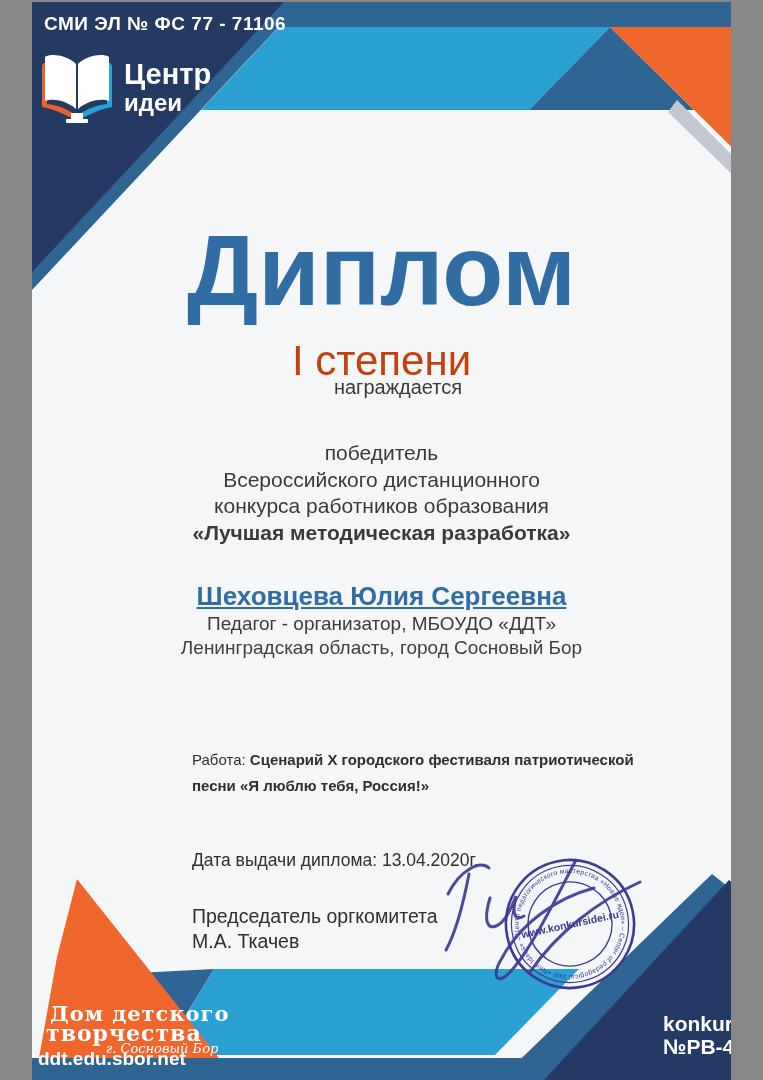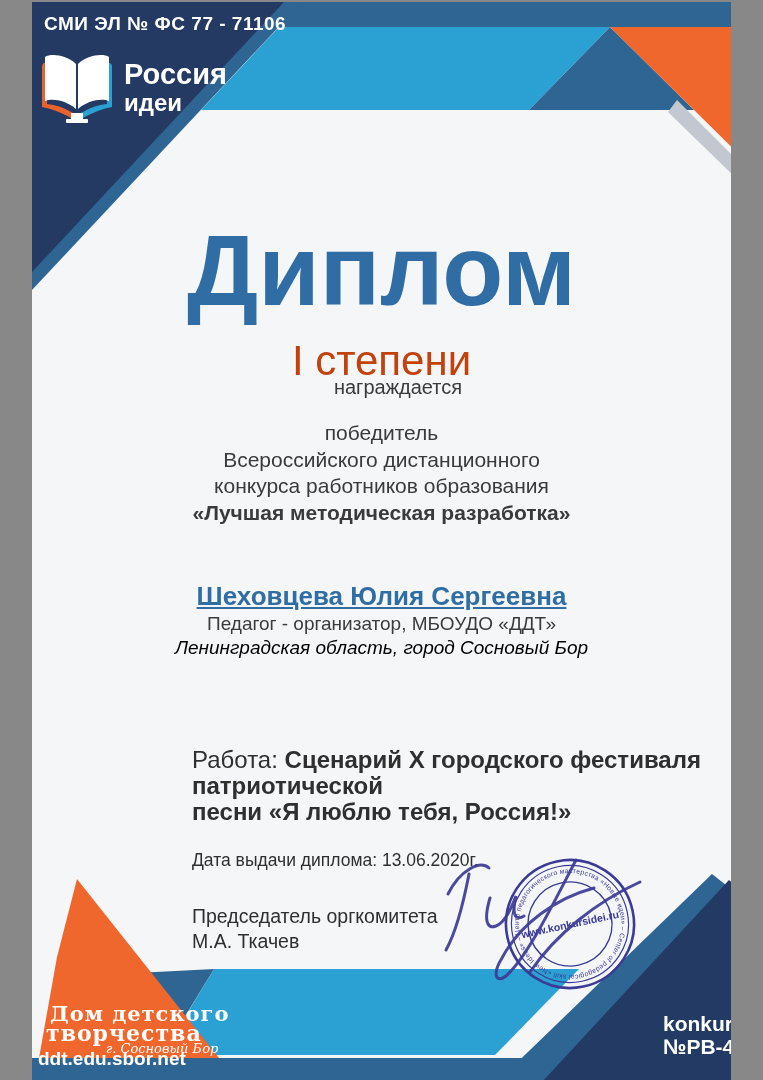--- a/index.html
+++ b/index.html
@@ -24,26 +24,26 @@
   .ft-navy{background:#233a64;clip-path:polygon(697px 878px,763px 935px,763px 1080px,510px 1080px);}
   .ft-gray{background:#c2c7d0;clip-path:polygon(50px 952px,112px 980px,106px 992px,44px 962px);}
   .ft-orange{background:#f0672d;clip-path:polygon(45px 877px,187px 1056px,7px 1056px,25px 955px);}
   
   .smi{left:12px;top:11px;color:#fff;font-weight:bold;font-size:19px;letter-spacing:.5px;}
   .logo-t1{left:92px;top:57px;color:#fff;font-weight:bold;font-size:29px;line-height:31px;}
   .logo-t2{left:92px;top:88px;color:#fff;font-weight:bold;font-size:24px;line-height:25px;}
   .title{top:214px;color:#2f6da4;font-weight:bold;font-size:100px;line-height:108px;}
   .degree{top:336px;color:#c2410c;font-size:42px;line-height:46px;}
   .awarded{top:374px;color:#3a3a3a;font-size:20px;padding-left:33px;}
-  .intro{top:418px;color:#3a3a3a;font-size:21px;line-height:26.5px;}
+  .intro{top:438px;color:#3a3a3a;font-size:21px;line-height:26.5px;}
   .intro .b{font-weight:bold;}
   .name{top:579px;color:#2f6da4;font-weight:bold;font-size:26px;text-decoration:underline;}
   .pos{top:611px;color:#3b3b3b;font-size:19px;}
-  .loc{top:635px;color:#000000;font-size:19px;font-style:italic;}
-  .work{left:160px;top:745px;width:510px;color:#2f2f2f;font-size:24px;line-height:26px;}
+  .loc{top:635px;color:#404040;font-size:19px;}
+  .work{left:160px;top:745px;width:510px;color:#2f2f2f;font-size:15px;line-height:26px;}
   .work b{font-weight:bold;}
   .date{left:160px;top:848px;color:#2f2f2f;font-size:17.5px;}
   .sig{left:160px;top:902px;color:#2f2f2f;font-size:19.5px;line-height:25px;}
   .org1{left:18px;top:1001px;color:#fff;font-family:"DejaVu Serif",serif;font-weight:bold;font-size:21px;line-height:21px;letter-spacing:1px;}
   .org2{left:14px;top:1018px;color:#fff;font-family:"DejaVu Serif",serif;font-weight:bold;font-size:22px;line-height:27px;letter-spacing:1px;}
   .org3{left:60px;top:1039px;width:140px;text-align:center;color:#fff;font-family:"DejaVu Serif",serif;font-style:italic;font-size:13px;}
   .org4{left:6px;top:1046px;color:#fff;font-weight:600;font-size:19px;}
   .site{left:631px;top:1010px;color:#fff;font-weight:bold;font-size:21px;line-height:23px;}
   .num{left:631px;top:1033px;color:#fff;font-weight:bold;font-size:21px;line-height:23px;}
 </style>
@@ -71,21 +71,21 @@
   <div class="abs smi">СМИ ЭЛ № ФС 77 - 71106</div>
 
   <svg class="abs" style="left:6px;top:48px;" width="78" height="76" viewBox="0 0 78 76">
     <path d="M4 16 Q5 12 9 13 L9 54 Q22 55 35 63 L35 69 Q17 59 4 57 Z" fill="#e8622c"></path>
     <path d="M74 16 Q73 12 69 13 L69 54 Q56 55 43 63 L43 69 Q61 59 74 57 Z" fill="#2ba1d3"></path>
     <path d="M38 14 C29 5 13 3 7 7 L7 51 C15 48 29 51 38 59 Z" fill="#ffffff"></path>
     <path d="M40 14 C49 5 65 3 71 7 L71 51 C63 48 49 51 40 59 Z" fill="#ffffff"></path>
     <rect x="33" y="63" width="12" height="6" fill="#ffffff"></rect>
     <rect x="28" y="69" width="22" height="4" rx="1" fill="#ffffff"></rect>
   </svg>
-  <div class="abs logo-t1">Россия</div>
+  <div class="abs logo-t1">Центр</div>
   <div class="abs logo-t2">идеи</div>
 
   <div class="abs ctr title">Диплом</div>
   <div class="abs ctr degree">I степени</div>
   <div class="abs ctr awarded">награждается</div>
 
   <div class="abs ctr intro">
     <div>победитель</div>
     <div>Всероссийского дистанционного</div>
     <div>конкурса работников образования</div>
@@ -95,21 +95,21 @@
   <div class="abs ctr name">Шеховцева Юлия Сергеевна</div>
   <div class="abs ctr pos">Педагог - организатор, МБОУДО «ДДТ»</div>
   <div class="abs ctr loc">Ленинградская область, город Сосновый Бор</div>
 
   <div class="abs work">
     <span>Работа:</span>
     <b>Сценарий X городского фестиваля патриотической</b><br>
     <b>песни «Я люблю тебя, Россия!»</b>
   </div>
 
-  <div class="abs date">Дата выдачи диплома: 13.06.2020г.</div>
+  <div class="abs date">Дата выдачи диплома: 13.04.2020г.</div>
 
   <div class="abs sig">
     <div>Председатель оргкомитета</div>
     <div>М.А. Ткачев</div>
   </div>
 
   <svg class="abs" style="left:458px;top:842px;transform:rotate(-12deg);" width="160" height="160" viewBox="-80 -80 160 160">
     <circle cx="0" cy="0" r="64" fill="none" stroke="#3b3a94" stroke-width="2.6"></circle>
     <circle cx="0" cy="0" r="58.5" fill="none" stroke="#3b3a94" stroke-width="1.2"></circle>
     <circle cx="0" cy="0" r="42" fill="none" stroke="#3b3a94" stroke-width="1.4"></circle>

